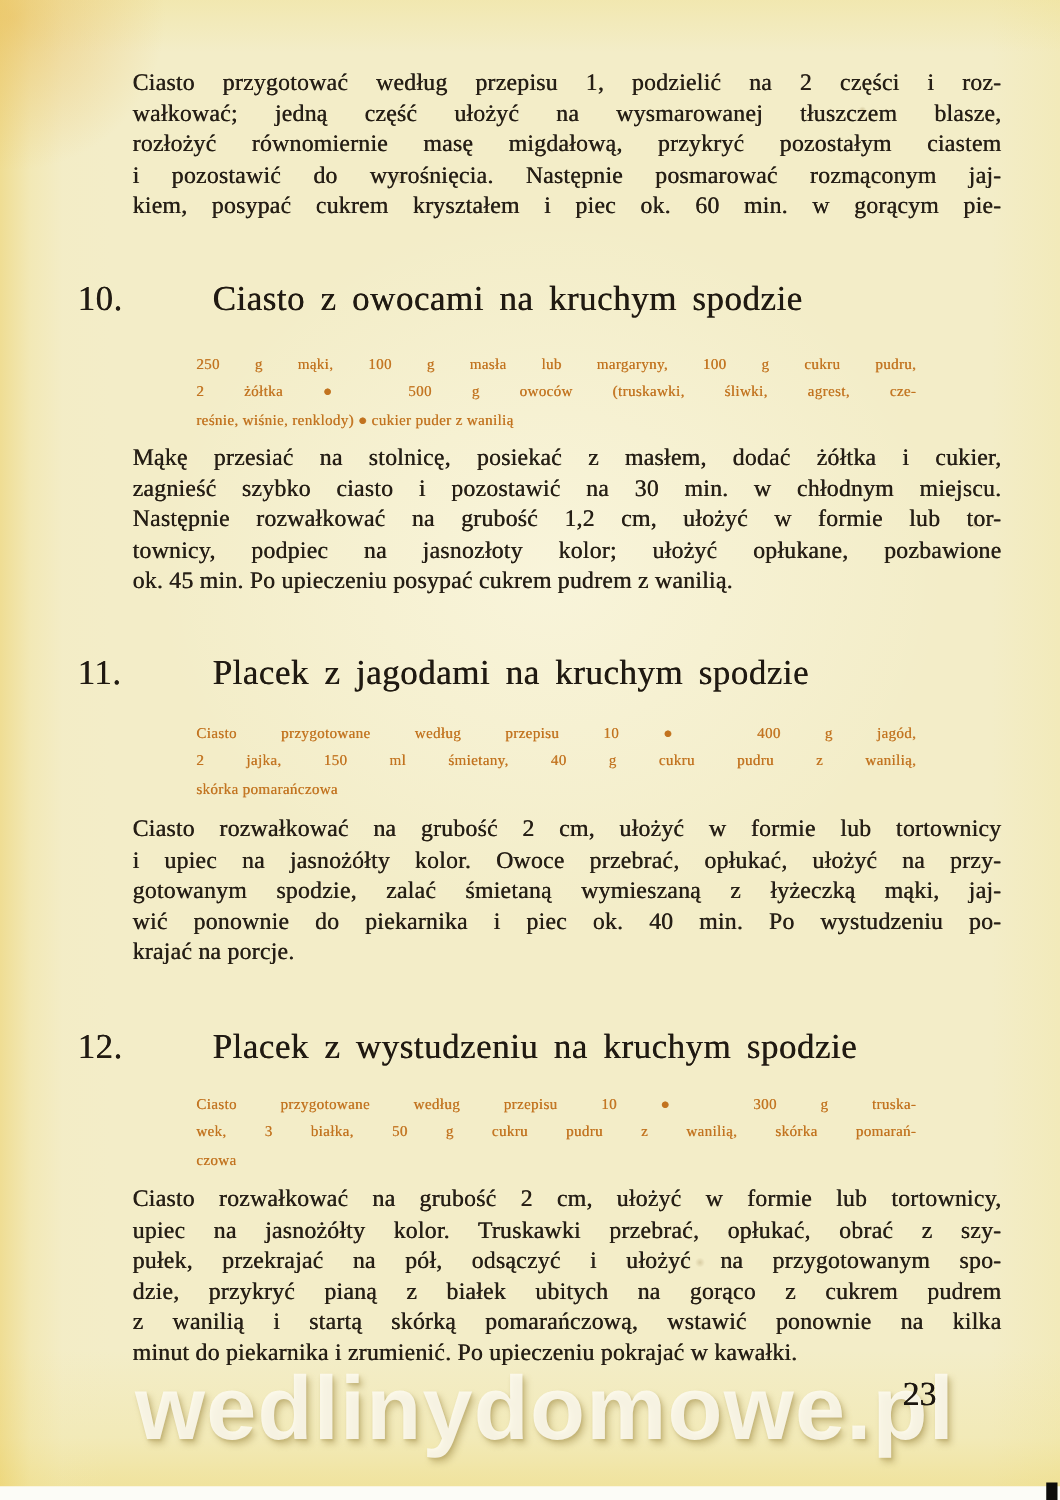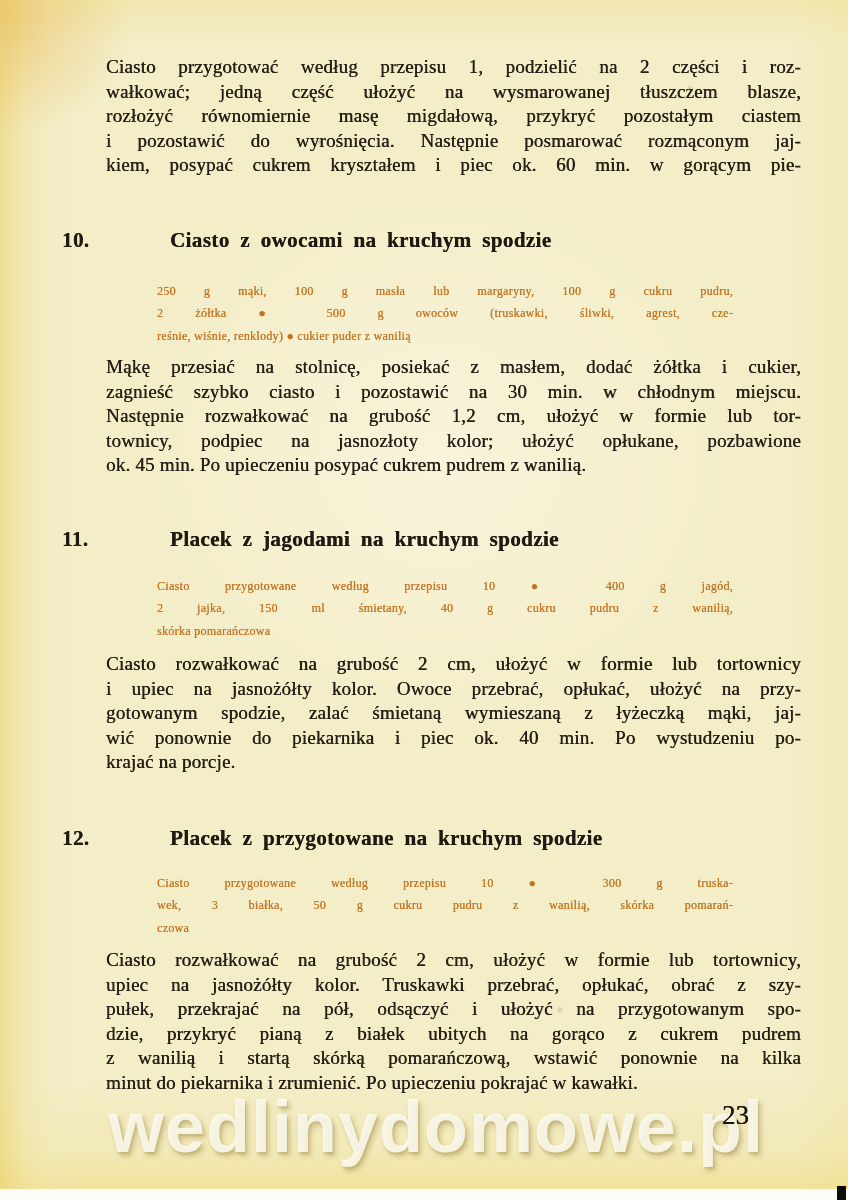--- a/index.html
+++ b/index.html
@@ -39,23 +39,23 @@
     color: #261f16;
     letter-spacing: 0.2px;
     text-shadow: 0.35px 0 0 currentColor;
     margin-left: 44px;
   }
 
   .recipe-heading {
     left: 62px;
     width: 695px;
     display: flex;
-    font-size: 21px;
+    font-size: 28px;
     line-height: 26px;
-    font-weight: bold;
+    font-weight: normal;
     color: #201a12;
     letter-spacing: 0.4px;
     text-shadow: 0.3px 0 0 currentColor;
   }
   .recipe-num { width: 108px; flex: 0 0 auto; }
   .recipe-title { word-spacing: 5px; }
 
   .ingredients {
     left: 157px;
     width: 576px;
@@ -144,21 +144,21 @@
   <div class="abs paragraph" style="top:652px">
       <div class="text-line">Ciasto rozwałkować na grubość 2 cm, ułożyć w formie lub tortownicy</div>
       <div class="text-line">i upiec na jasnożółty kolor. Owoce przebrać, opłukać, ułożyć na przy-</div>
       <div class="text-line">gotowanym spodzie, zalać śmietaną wymieszaną z łyżeczką mąki, jaj-</div>
       <div class="text-line">wić ponownie do piekarnika i piec ok. 40 min. Po wystudzeniu po-</div>
       <div class="text-line last">krajać na porcje.</div>
     </div>
 
   <div class="abs recipe-heading" style="top:825px">
     <span class="recipe-num">12.</span>
-    <span class="recipe-title">Placek z przygotowane na kruchym spodzie</span>
+    <span class="recipe-title">Placek z wystudzeniu na kruchym spodzie</span>
   </div>
   <div class="abs ingredients" style="top:872px">
       <div class="text-line">Ciasto przygotowane według przepisu 10 ● 300 g truska-</div>
       <div class="text-line">wek, 3 białka, 50 g cukru pudru z wanilią, skórka pomarań-</div>
       <div class="text-line last">czowa</div>
     </div>
   <div class="abs paragraph" style="top:948px">
       <div class="text-line">Ciasto rozwałkować na grubość 2 cm, ułożyć w formie lub tortownicy,</div>
       <div class="text-line">upiec na jasnożółty kolor. Truskawki przebrać, opłukać, obrać z szy-</div>
       <div class="text-line">pułek, przekrajać na pół, odsączyć i ułożyć na przygotowanym spo-</div>

